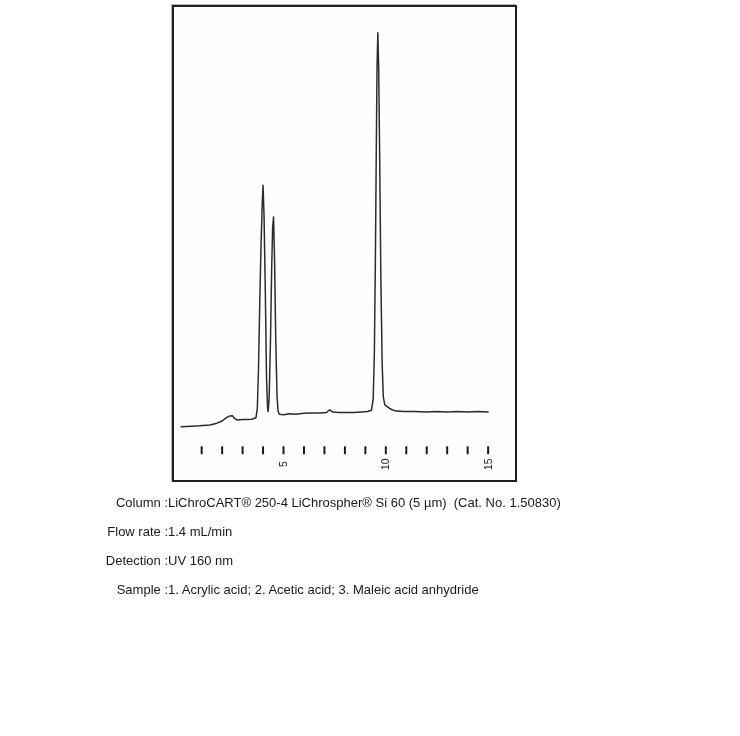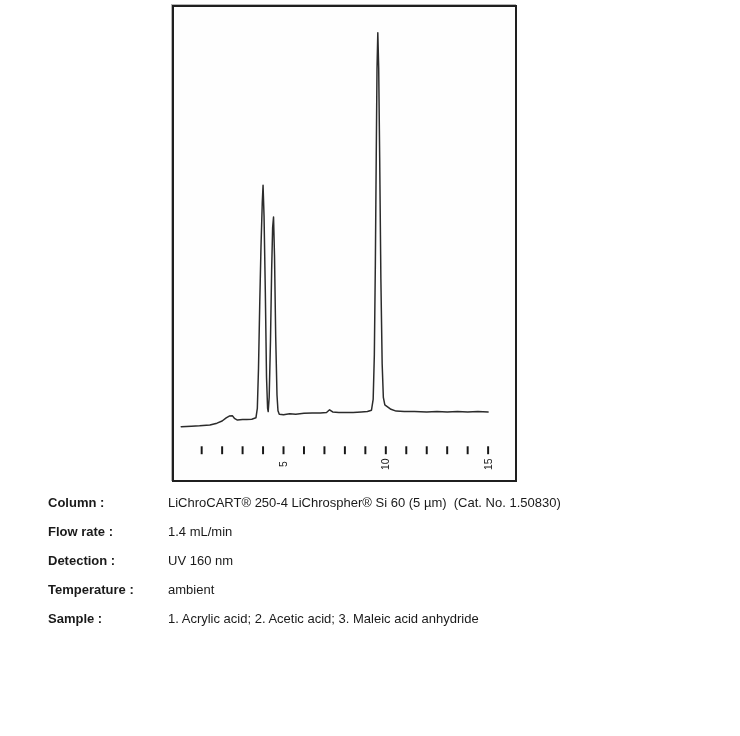--- a/index.html
+++ b/index.html
@@ -32,22 +32,23 @@
   .spec-row {
     display: flex;
     align-items: flex-start;
     margin-bottom: 12px;
     font-size: 13px;
     line-height: 17px;
   }
   .spec-label {
     width: 120px;
     flex: 0 0 120px;
-    font-weight: bold;
+    font-weight: normal;
     white-space: nowrap;
+    text-align: right;
   }
   .spec-value {
     flex: 1 1 auto;
     white-space: pre-wrap;
   }
 </style>
 </head>
 <body>
 
 <div class="page">
@@ -88,24 +89,20 @@
     <div class="spec-row">
       <div class="spec-label">Flow rate :</div>
       <div class="spec-value">1.4 mL/min</div>
     </div>
 
     <div class="spec-row">
       <div class="spec-label">Detection :</div>
       <div class="spec-value">UV 160 nm</div>
     </div>
 
-    <div class="spec-row">
-      <div class="spec-label">Temperature :</div>
-      <div class="spec-value">ambient</div>
-    </div>
 
 
     <div class="spec-row">
       <div class="spec-label">Sample :</div>
       <div class="spec-value">1. Acrylic acid; 2. Acetic acid; 3. Maleic acid anhydride</div>
     </div>
 
   </div>
 </div>
 

